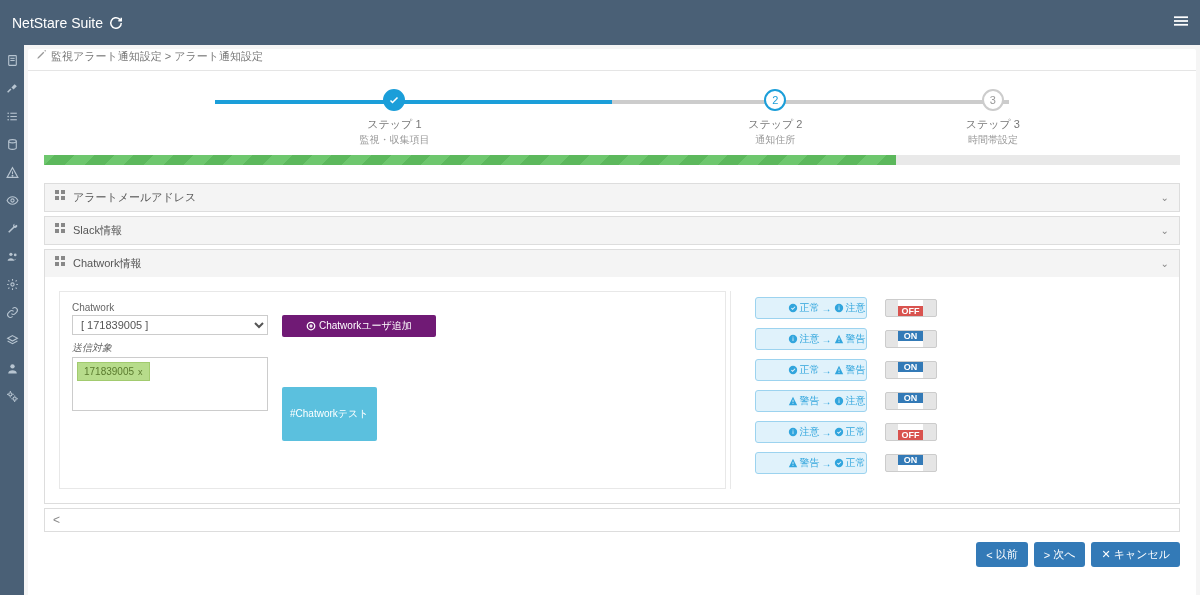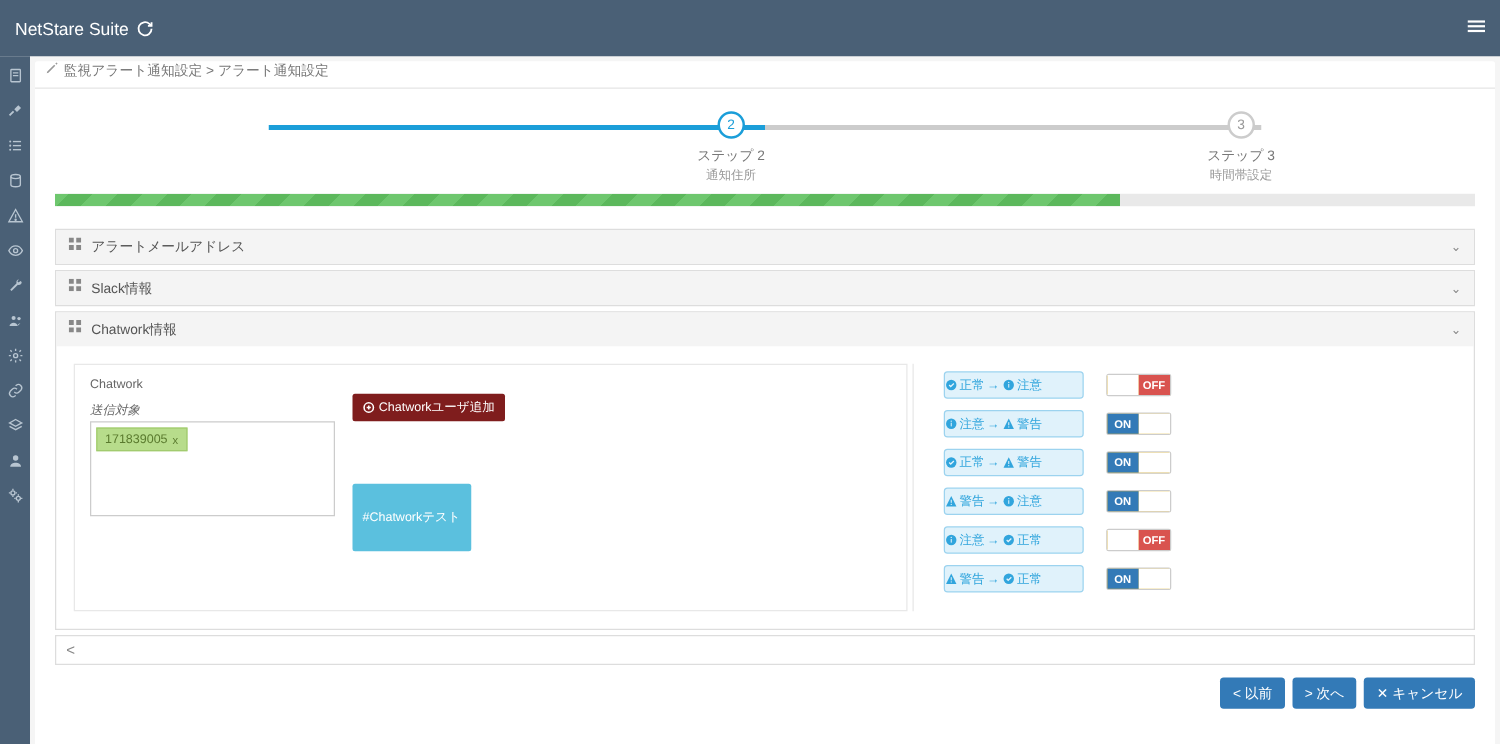--- a/index.html
+++ b/index.html
@@ -86,51 +86,51 @@
       flex: 1; padding: 6px 10px 6px 24px; border-left: 1px solid #e8e8e8;
     }
     
     .form-label { font-size: 10px; color: #666; margin-bottom: 2px; display: block; }
     .select-row { display: flex; align-items: flex-start; gap: 14px; margin-bottom: 8px; }
     .form-select {
       width: 196px; height: 20px; border: 1px solid #ccc; font-size: 11px;
       padding: 0 4px; color: #555; background: #fff;
     }
     .btn-green {
-      background: #7f1d1d; color: #fff; border: none; font-size: 10px;
-      padding: 4px 8px; border-radius: 2px; cursor: pointer; display:flex; align-items:center; gap:3px;
+      background: #701a75; color: #fff; border: none; font-size: 10px;
+      padding: 4px 24px; border-radius: 2px; cursor: pointer; display:flex; align-items:center; gap:3px;
     }
     .tag-box {
-      width: 196px; height: 76px; border: 1px solid #ccc; padding: 4px;
+      width: 196px; height: 54px; border: 1px solid #ccc; padding: 4px;
       background: #fff;
     }
     .tag {
       display: inline-flex; align-items: center; background: #b7dc8b; color: #5a7a2e;
       font-size: 10px; padding: 3px 6px; border: 1px solid #a2cb6f; gap: 4px;
     }
     .tag-x { cursor: pointer; font-size: 9px; }
     .btn-blue-tag {
       background: #5bc0de; color: #fff; border: none; font-size: 10px;
       padding: 20px 8px; border-radius: 2px; cursor: pointer; margin-top: 2px;
     }
     
     
     .state-row {
       display: flex; align-items: center; gap: 18px; margin-bottom: 9px;
     }
     .state-pill {
       width: 112px; height: 22px; border: 1px solid #9cd3ef; background: #e0f2fb;
-      color: #31a5dd; display: flex; align-items: center; justify-content: flex-start;
+      color: #31a5dd; display: flex; align-items: center; justify-content: flex-end;
       font-size: 10px; gap: 2px; border-radius: 3px;
     }
     .state-icon { width: 10px; height: 10px; display: inline-flex; align-items:center; justify-content:center;}
     .toggle {
-      width: 52px; height: 18px; background: #eab308; border-radius: 2px;
+      width: 52px; height: 18px; background: #e5e5e5; border-radius: 2px;
       position: relative; cursor: pointer; display: flex; align-items: center;
-      font-size: 9px; font-weight: bold; color: #fff; border:1px solid #ccc;
+      font-size: 9px; font-weight: bold; color: #fff; border:1px solid #ccc;flex-direction:column;
     }
     .toggle-half { width: 50%; height: 100%; display: flex; align-items: center; justify-content: center; }
     .toggle.on .toggle-on { background: #337ab7; }
     .toggle.on .toggle-off { background: #fff; }
     .toggle.off .toggle-on { background: #fff; }
     .toggle.off .toggle-off { background: #d9534f; }
     
     
     .back-caret {
       border: 1px solid #ddd; padding: 4px 8px; width: 100%; margin-top: 4px;
@@ -265,20 +265,31 @@
       </span>
       <span>監視アラート通知設定 &gt; アラート通知設定</span>
     </div>
 
     <div class="inner">
 
       <div class="stepper">
         <div class="step-line active" style="left:11px; width:49%;"></div>
         <div class="step-line" style="left:50%; right:11px;"></div>
         <div class="step">
+          <div class="step-circle done">
+            <svg viewBox="0 0 24 24" width="12" height="12" fill="none" stroke="#fff" stroke-width="3">
+                <path d="M5 13l4 4L19 7"></path>
+              </svg>
+          </div>
+          <div class="step-labels">
+            <div class="step-title">ステップ 1</div>
+            <div class="step-sub">監視・収集項目</div>
+          </div>
+        </div>
+        <div class="step">
           <div class="step-circle active">2</div>
           <div class="step-labels">
             <div class="step-title">ステップ 2</div>
             <div class="step-sub">通知住所</div>
           </div>
         </div>
         <div class="step">
           <div class="step-circle">3</div>
           <div class="step-labels">
             <div class="step-title">ステップ 3</div>
@@ -332,20 +343,23 @@
                 </svg></span>
             <span>Chatwork情報</span>
           </div>
           <span class="panel-chevron">⌄</span>
         </div>
         <div class="panel-body">
           <div class="panel-left">
             <label class="form-label">Chatwork</label>
             <div class="select-row">
               <div>
+                <select class="form-select">
+                  <option>[ 171839005 ]</option>
+                </select>
                 <label class="form-label" style="margin-top:6px;font-style:italic;">送信対象</label>
                 <div class="tag-box">
                   <span class="tag">
                     <span>171839005</span>
                     <span class="tag-x">x</span>
                   </span>
                 </div>
               </div>
               <div>
                 <button class="btn-green">

